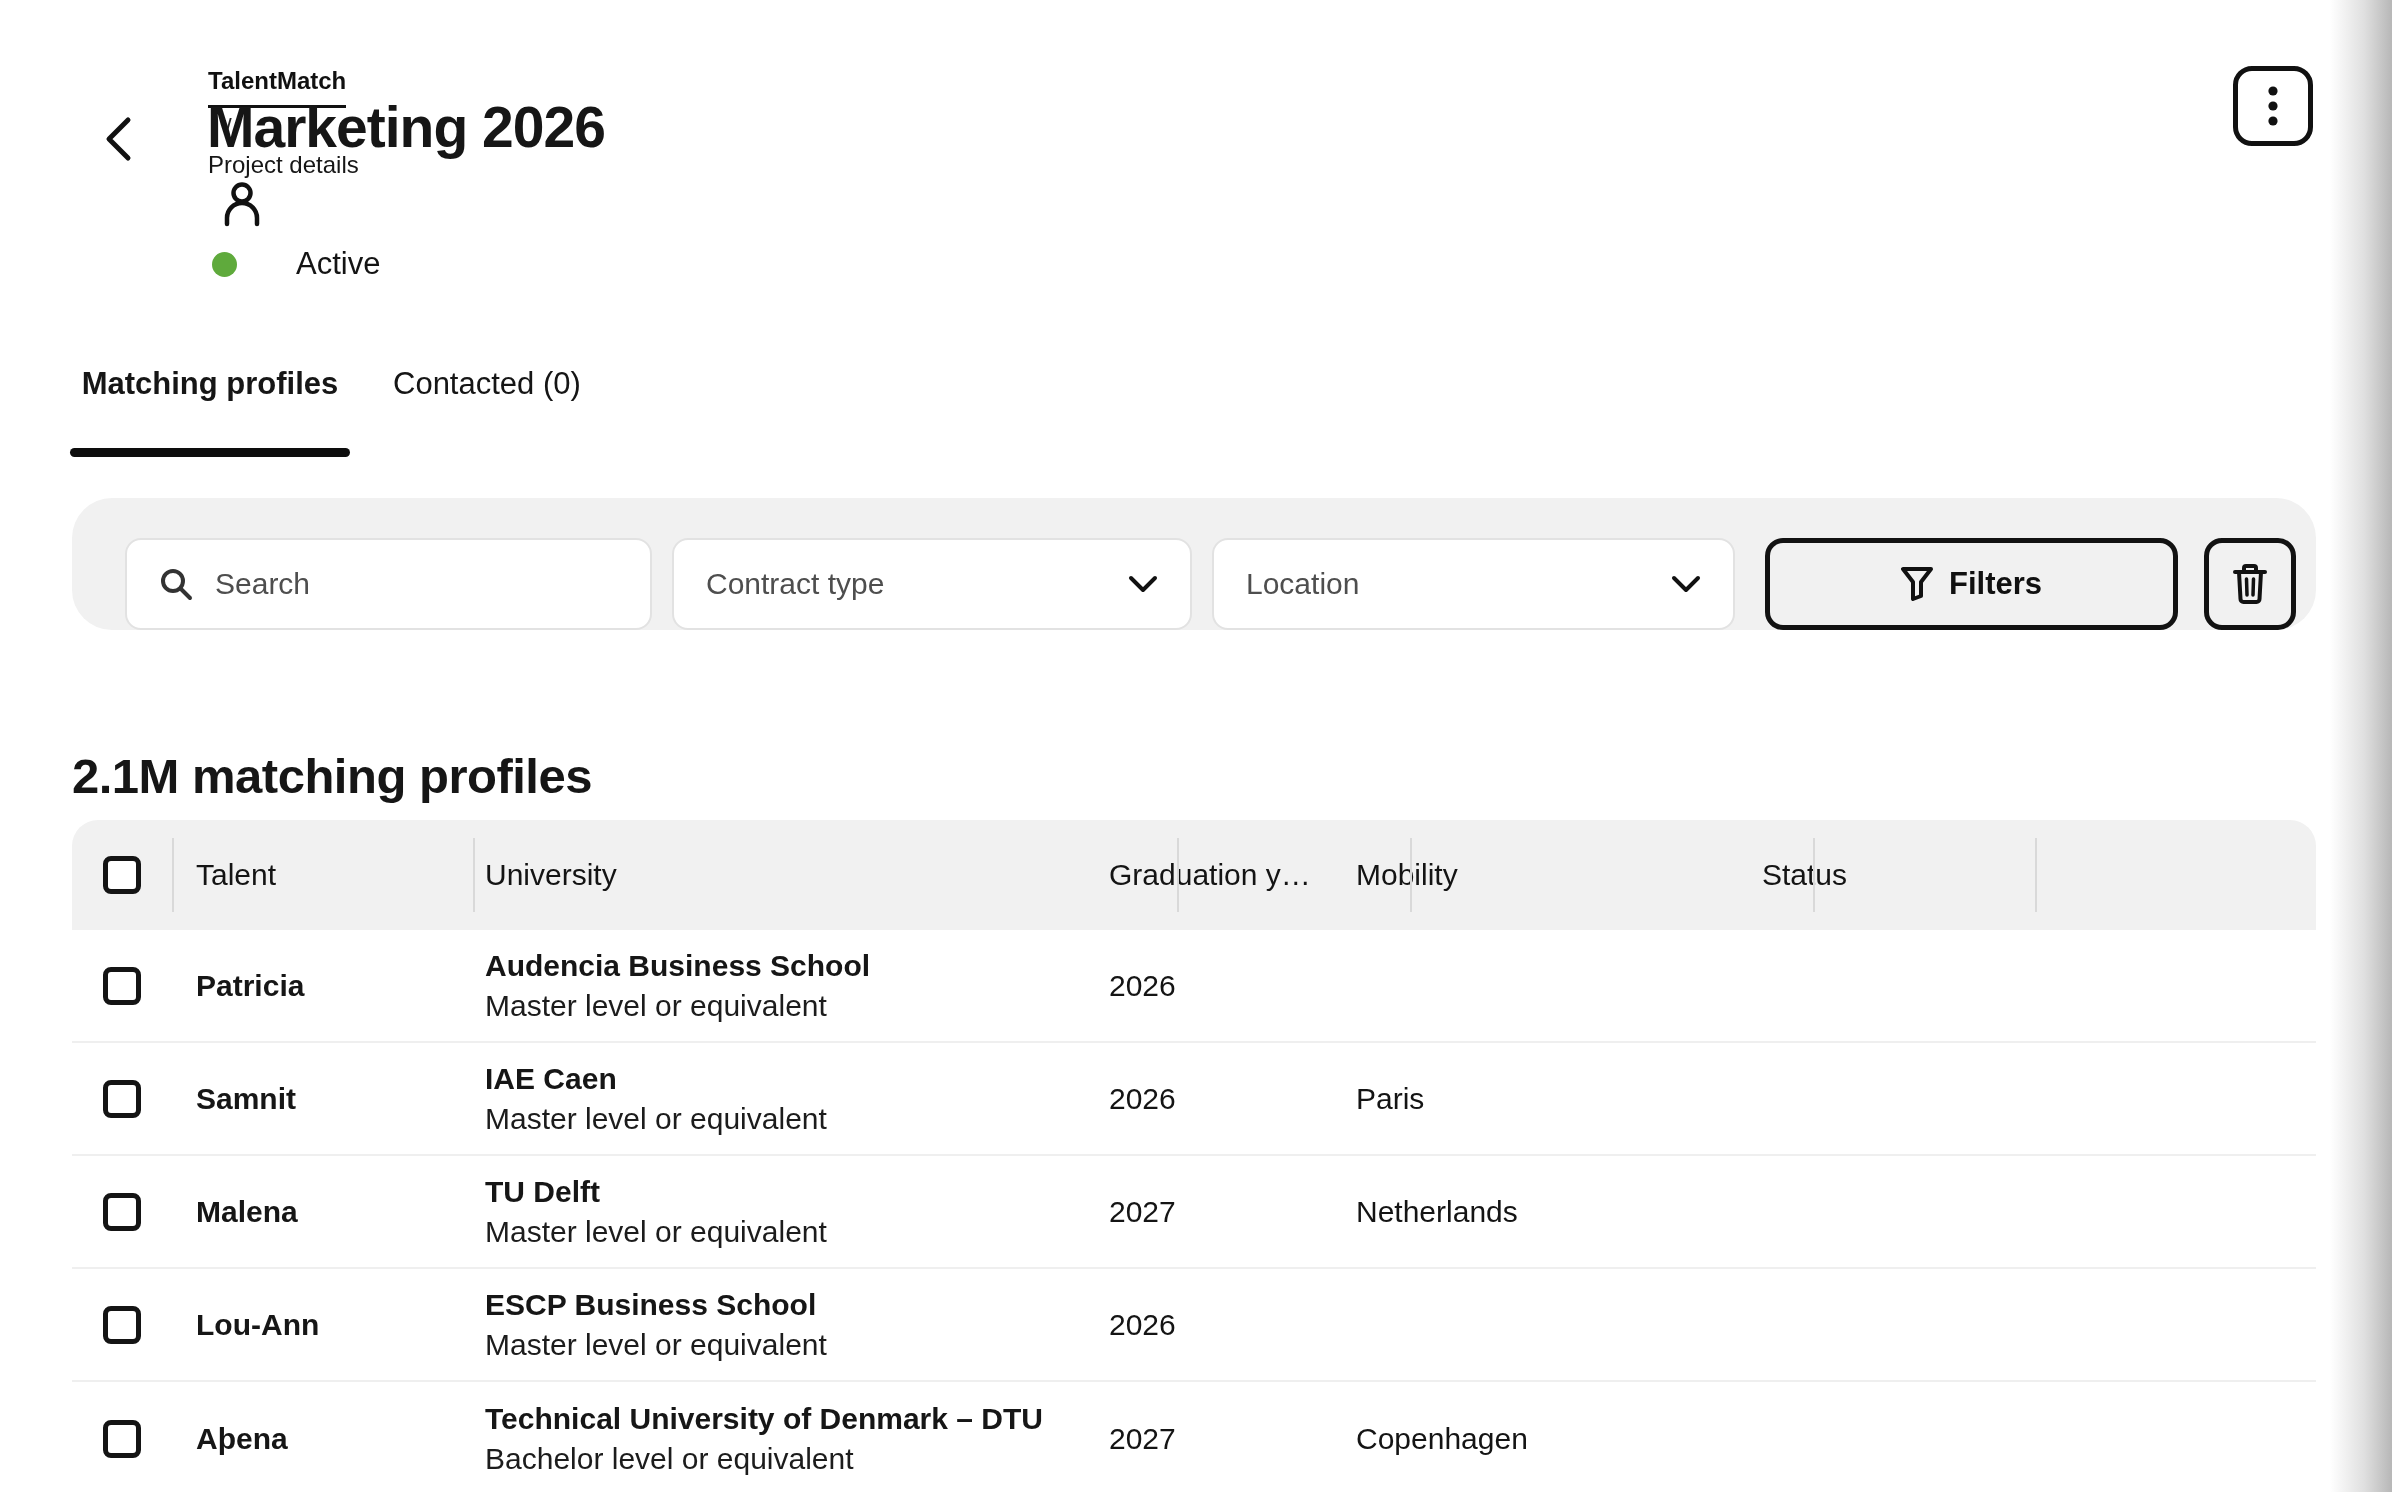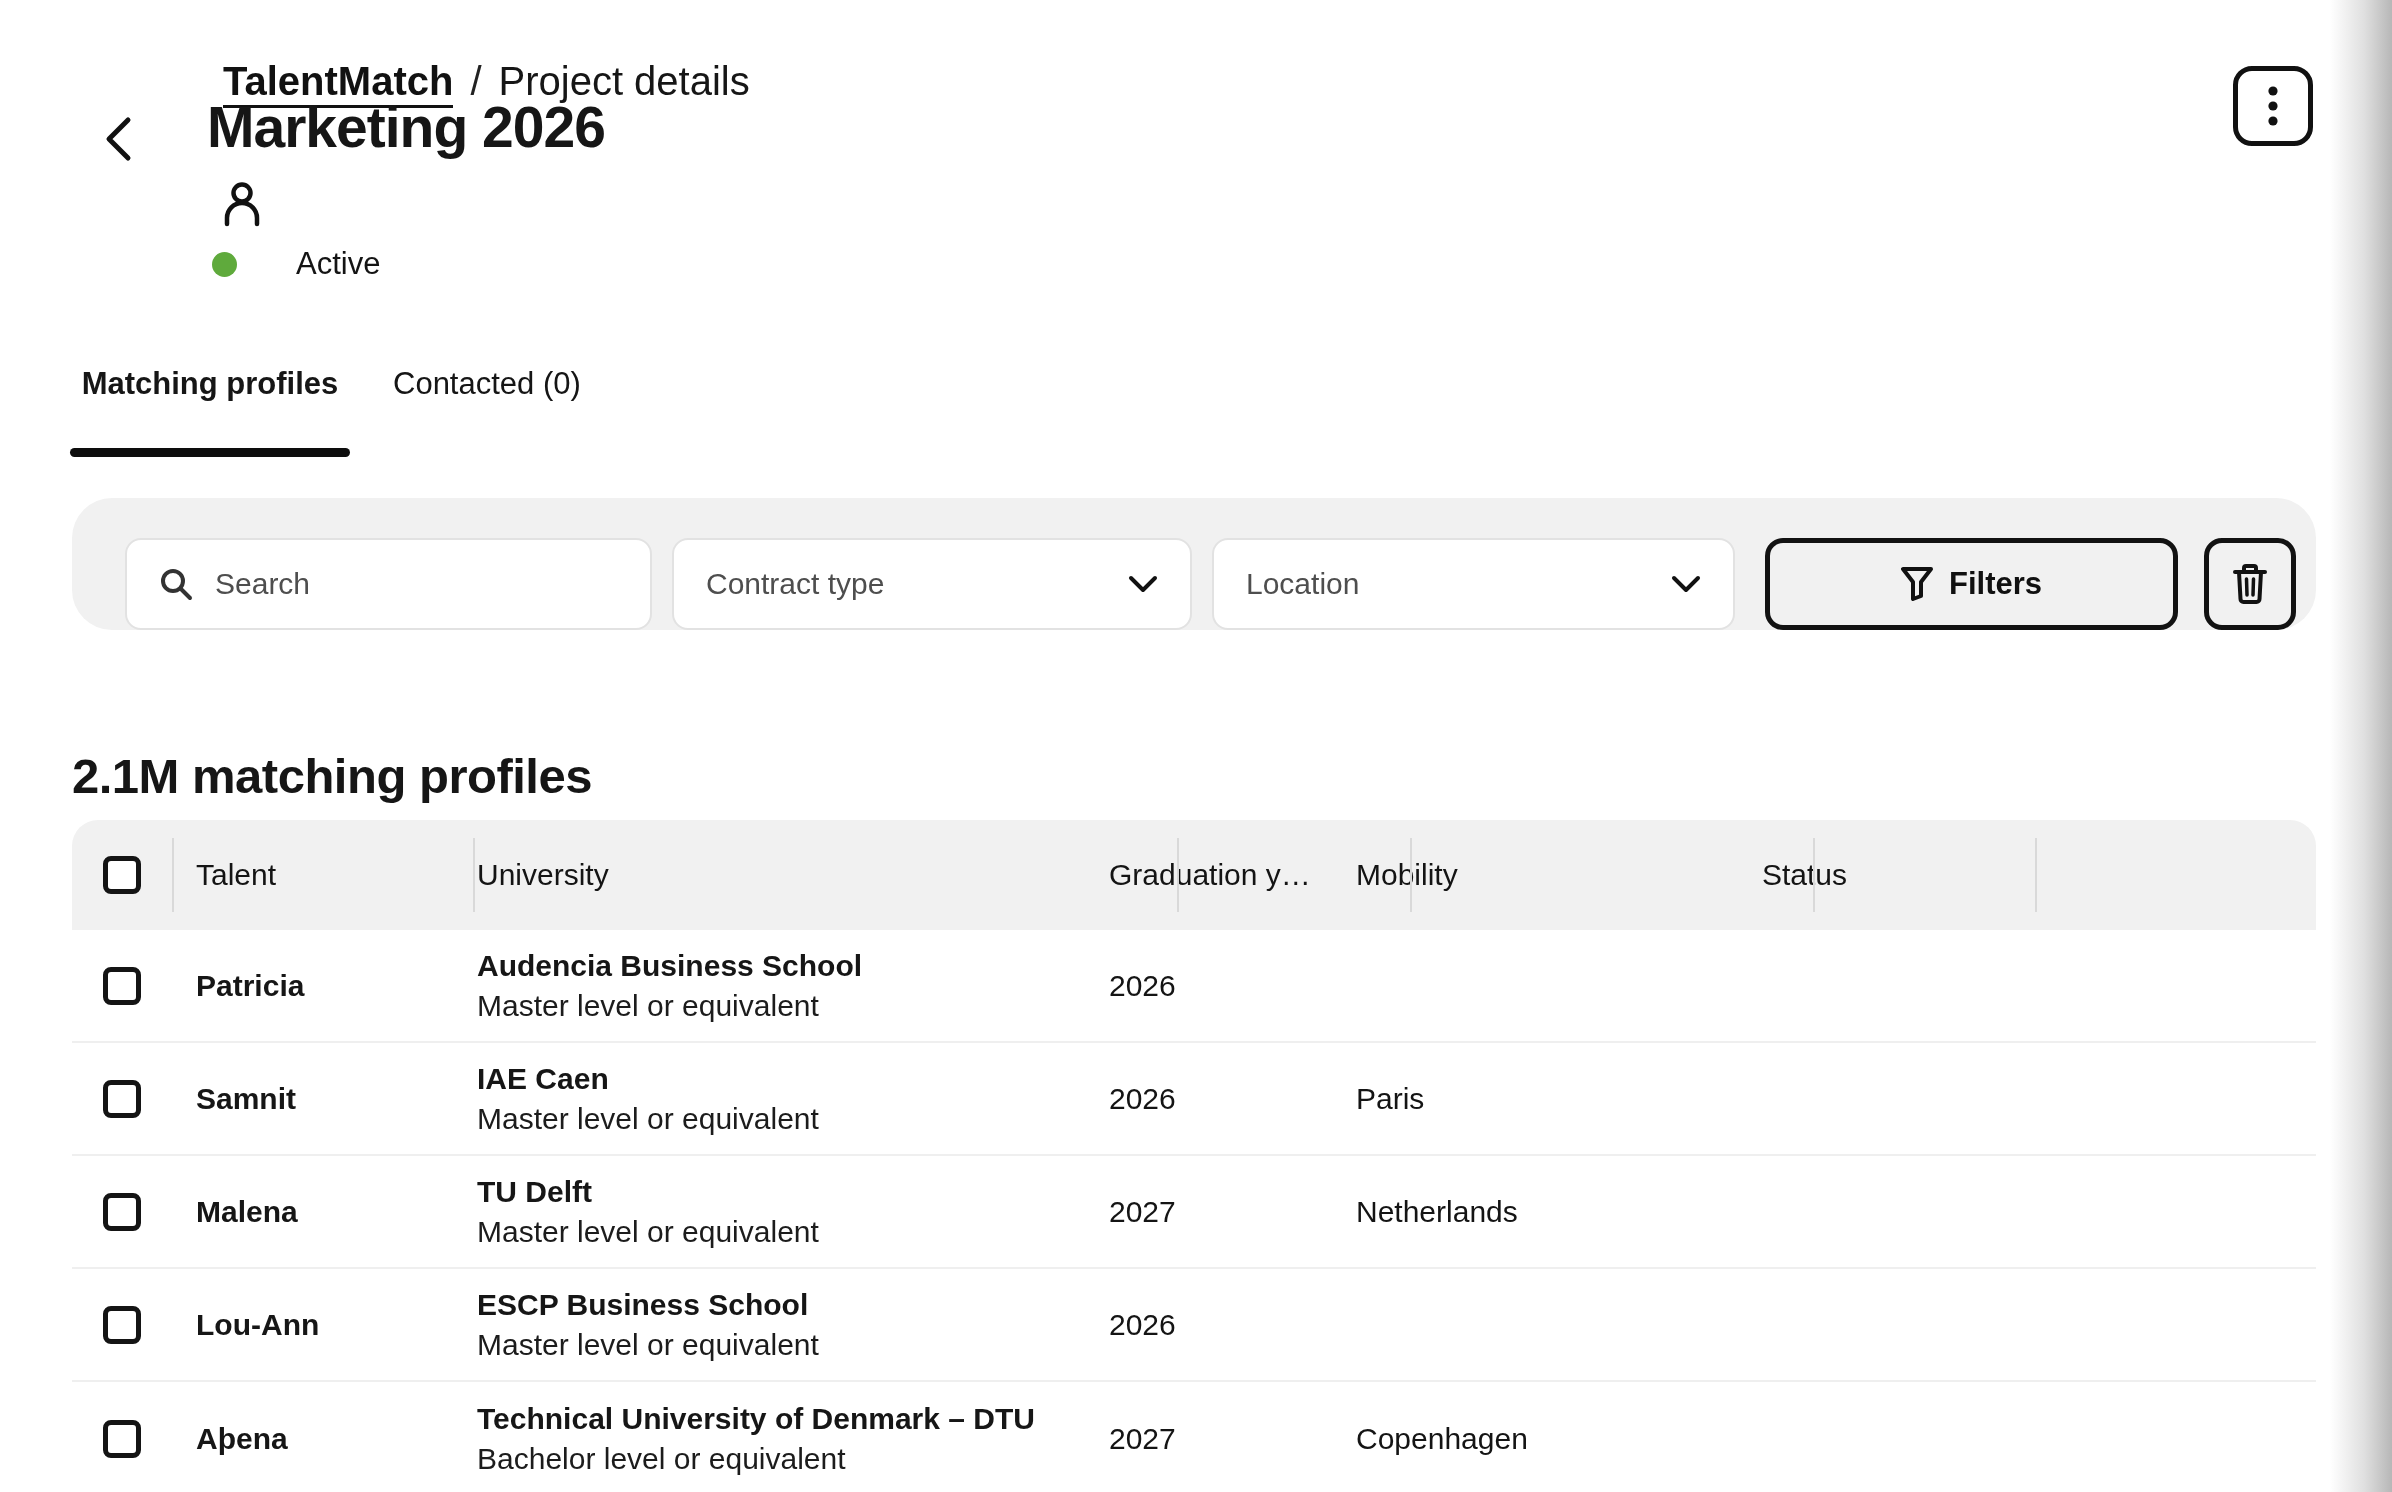--- a/index.html
+++ b/index.html
@@ -10,21 +10,21 @@
     font-family:"Liberation Sans", sans-serif;
   }
   .abs { position:absolute; }
 
   
   .edge-gradient { top:0; right:0; bottom:0; width:62px;
     background:linear-gradient(90deg, rgba(190,190,190,0) 0%, rgba(185,185,185,0.45) 55%, #b7b7b7 100%); }
 
   
   .back-btn { left:96px; top:112px; width:44px; height:54px; display:flex; align-items:center; justify-content:center; cursor:pointer; background:none; border:none; }
-  .breadcrumb { left:223px; top:62px; display:flex; align-items:flex-start; font-size:40px; line-height:38px; }
+  .breadcrumb { left:208px; top:62px; display:flex; align-items:flex-start; font-size:24px; line-height:38px;flex-direction:column; }
   .breadcrumb .link { font-weight:700; color:#111; text-decoration:none; border-bottom:3px solid #111; padding-bottom:5px; }
   .breadcrumb .sep { margin:0 17px; color:#222; }
   .breadcrumb .current { color:#161616; }
   .page-title { left:207px; top:94px; font-size:57px; font-weight:700; letter-spacing:-1px; }
   .owner-icon { left:222px; top:182px; }
   .status-row { left:212px; top:246px; display:flex; align-items:center;gap:40px; }
   .status-dot { width:25px; height:25px; border-radius:50%; }
   .status-label { margin-left:19px; font-size:31px; color:#141414; }
   .menu-btn { left:2233px; top:66px; width:80px; height:80px; border:5px solid #111; border-radius:19px;
     background:#fff; display:flex; align-items:center; justify-content:center; cursor:pointer; }
@@ -56,21 +56,21 @@
   .results-heading { left:72px; top:748px; font-size:49px; font-weight:700; letter-spacing:-0.5px; }
 
   
   .table { left:72px; top:820px; width:2244px; }
   .thead { position:relative; height:110px; background:#f1f1f1; border-radius:26px 26px 0 0;
     display:flex; align-items:center; }
   .trow { position:relative; height:113px; display:flex; align-items:center; border-bottom:2px solid #efefef; background:#fff; }
   .trow.last { border-bottom:none; }
   .col-check { width:100px; display:flex; justify-content:center; }
   .col-talent { width:301px; padding-left:24px; }
-  .col-univ { width:628px; padding-left:4px; }
+  .col-univ { width:628px; padding-left:12px; }
   .col-grad { width:233px; padding-left:8px; }
   .col-mob { width:403px; padding-left:22px; }
   .col-status { width:222px; padding-left:25px; }
   .col-extra { flex:1; }
   .th-label { font-size:30px; color:#141414; }
   .checkbox { width:38px; height:38px; border:5px solid #141414; border-radius:8px; background:#fff; cursor:pointer; }
   .cell-name { font-size:30px; font-weight:700; }
   .cell-univ-name { font-size:30px; font-weight:700; line-height:40px; }
   .cell-univ-level { font-size:30px; color:#1c1c1c; line-height:40px; }
   .cell-plain { font-size:30px; color:#141414; }

